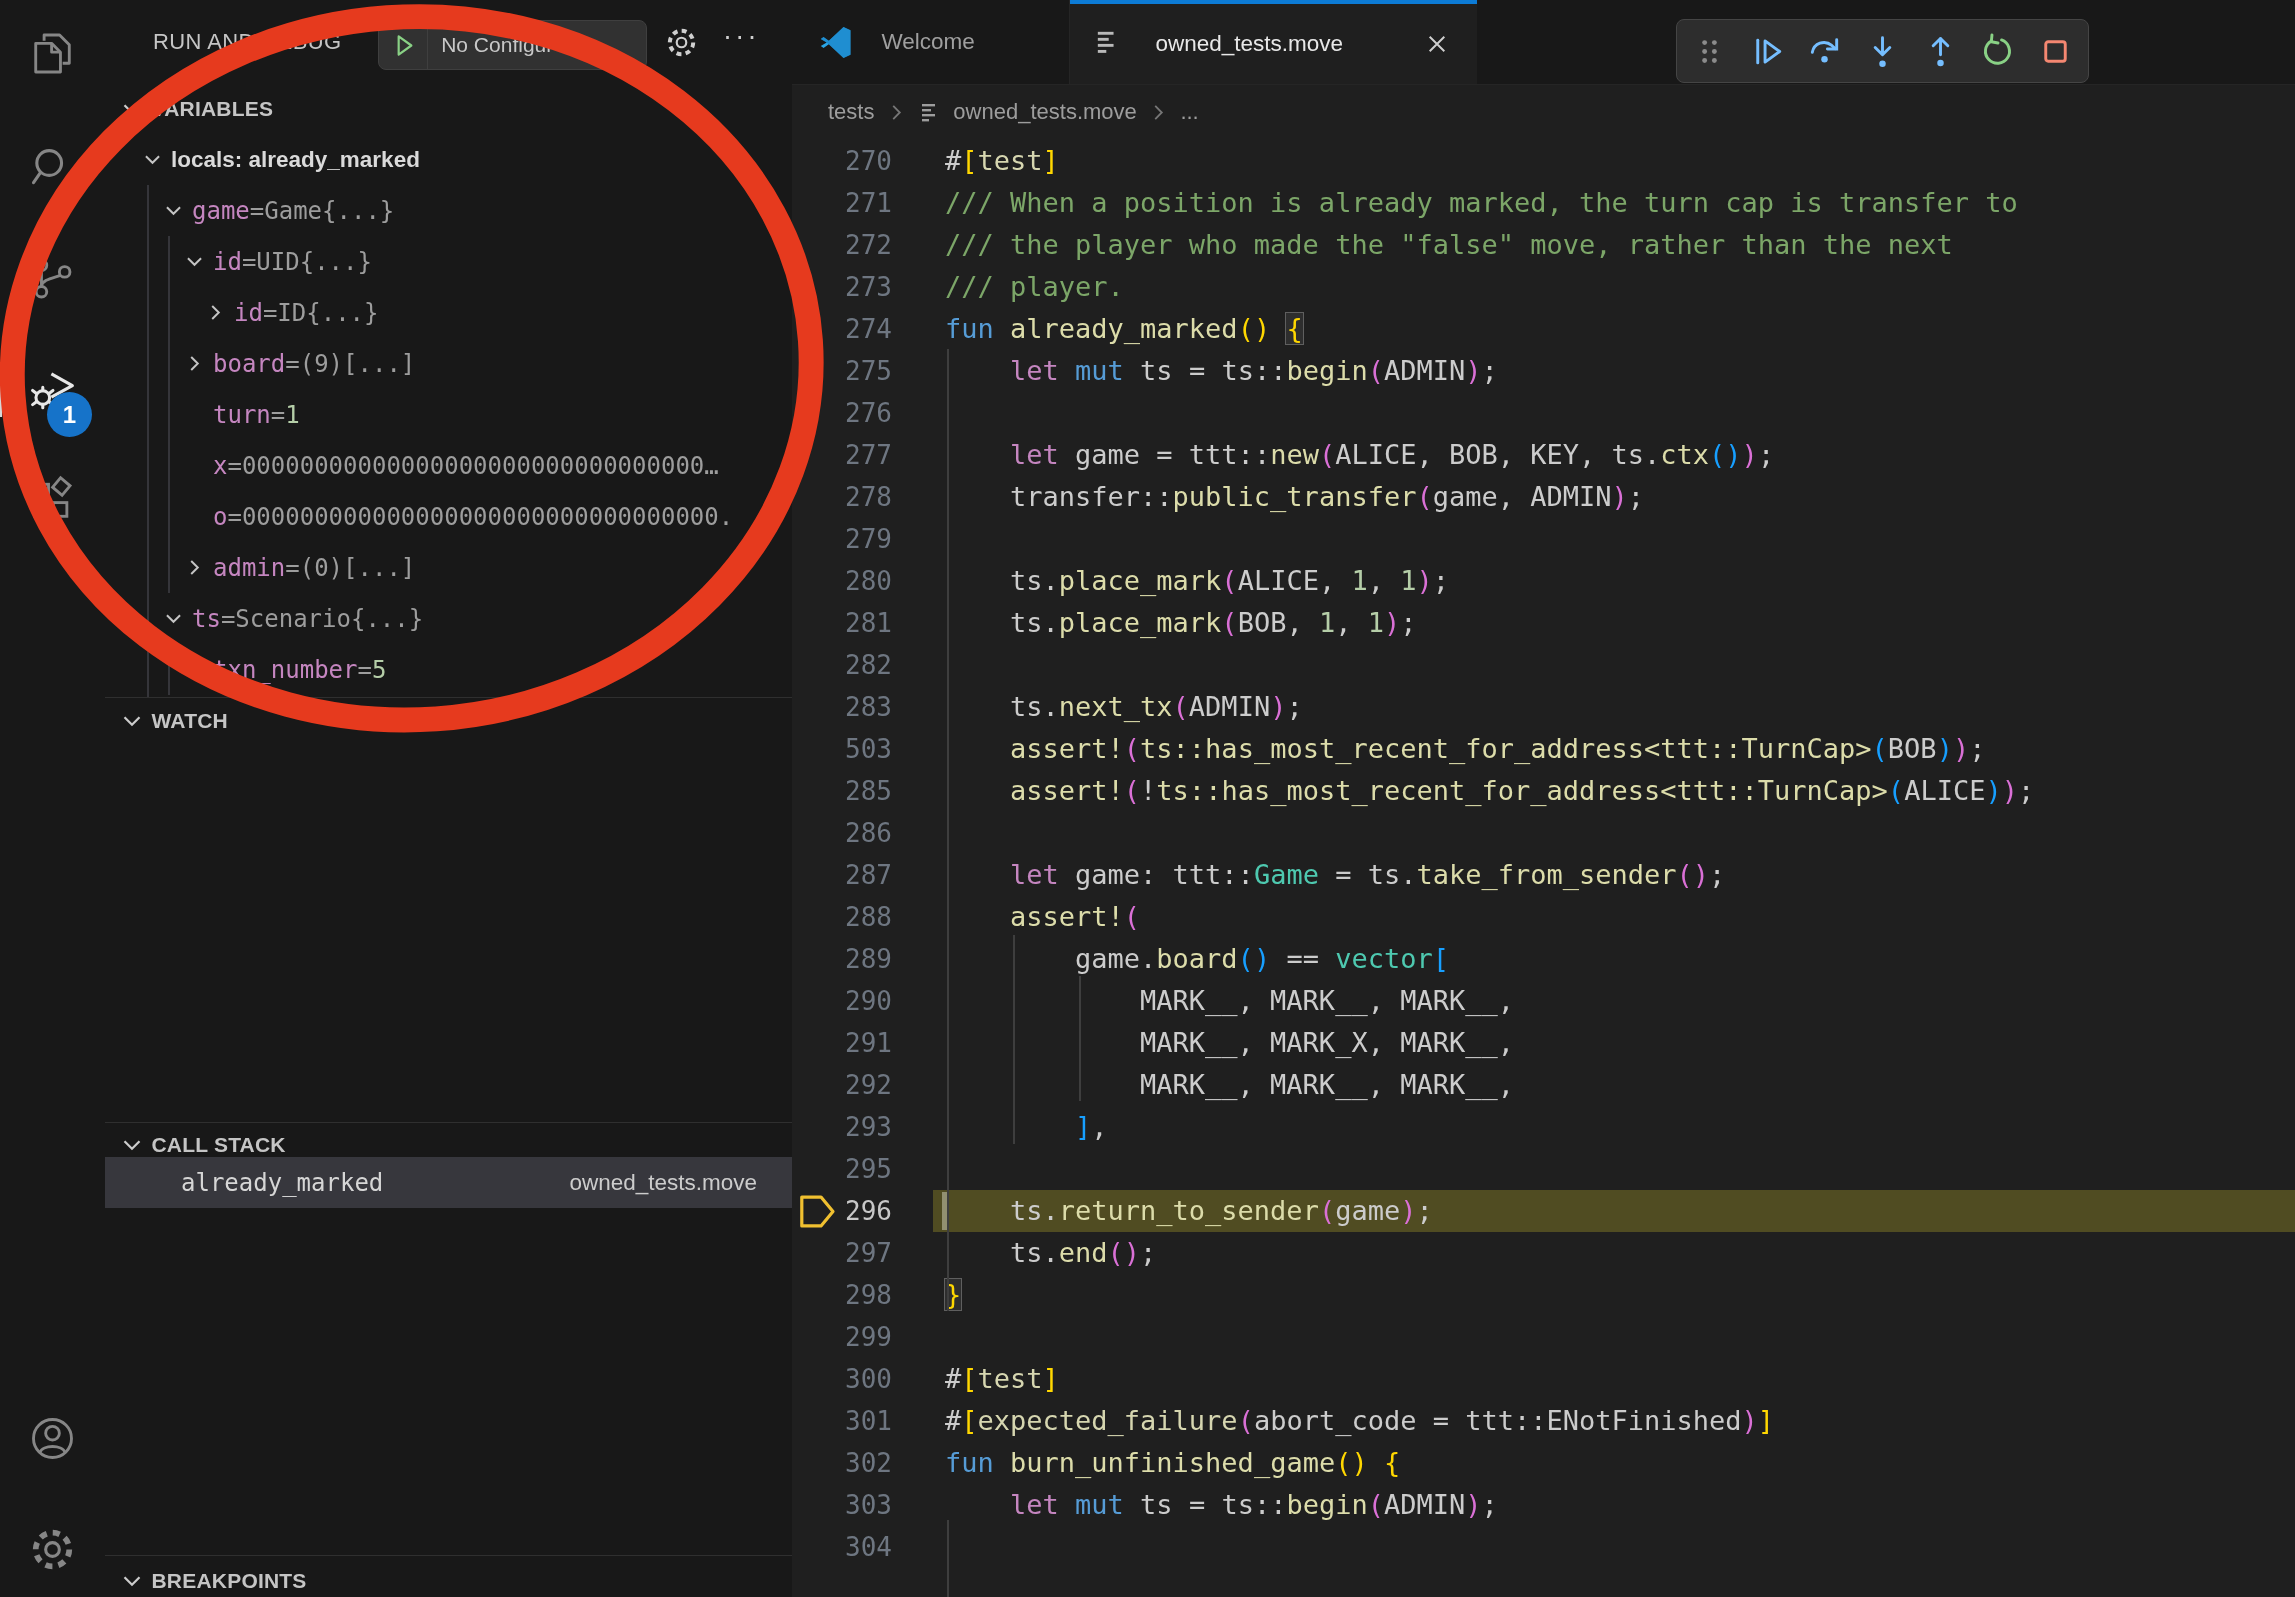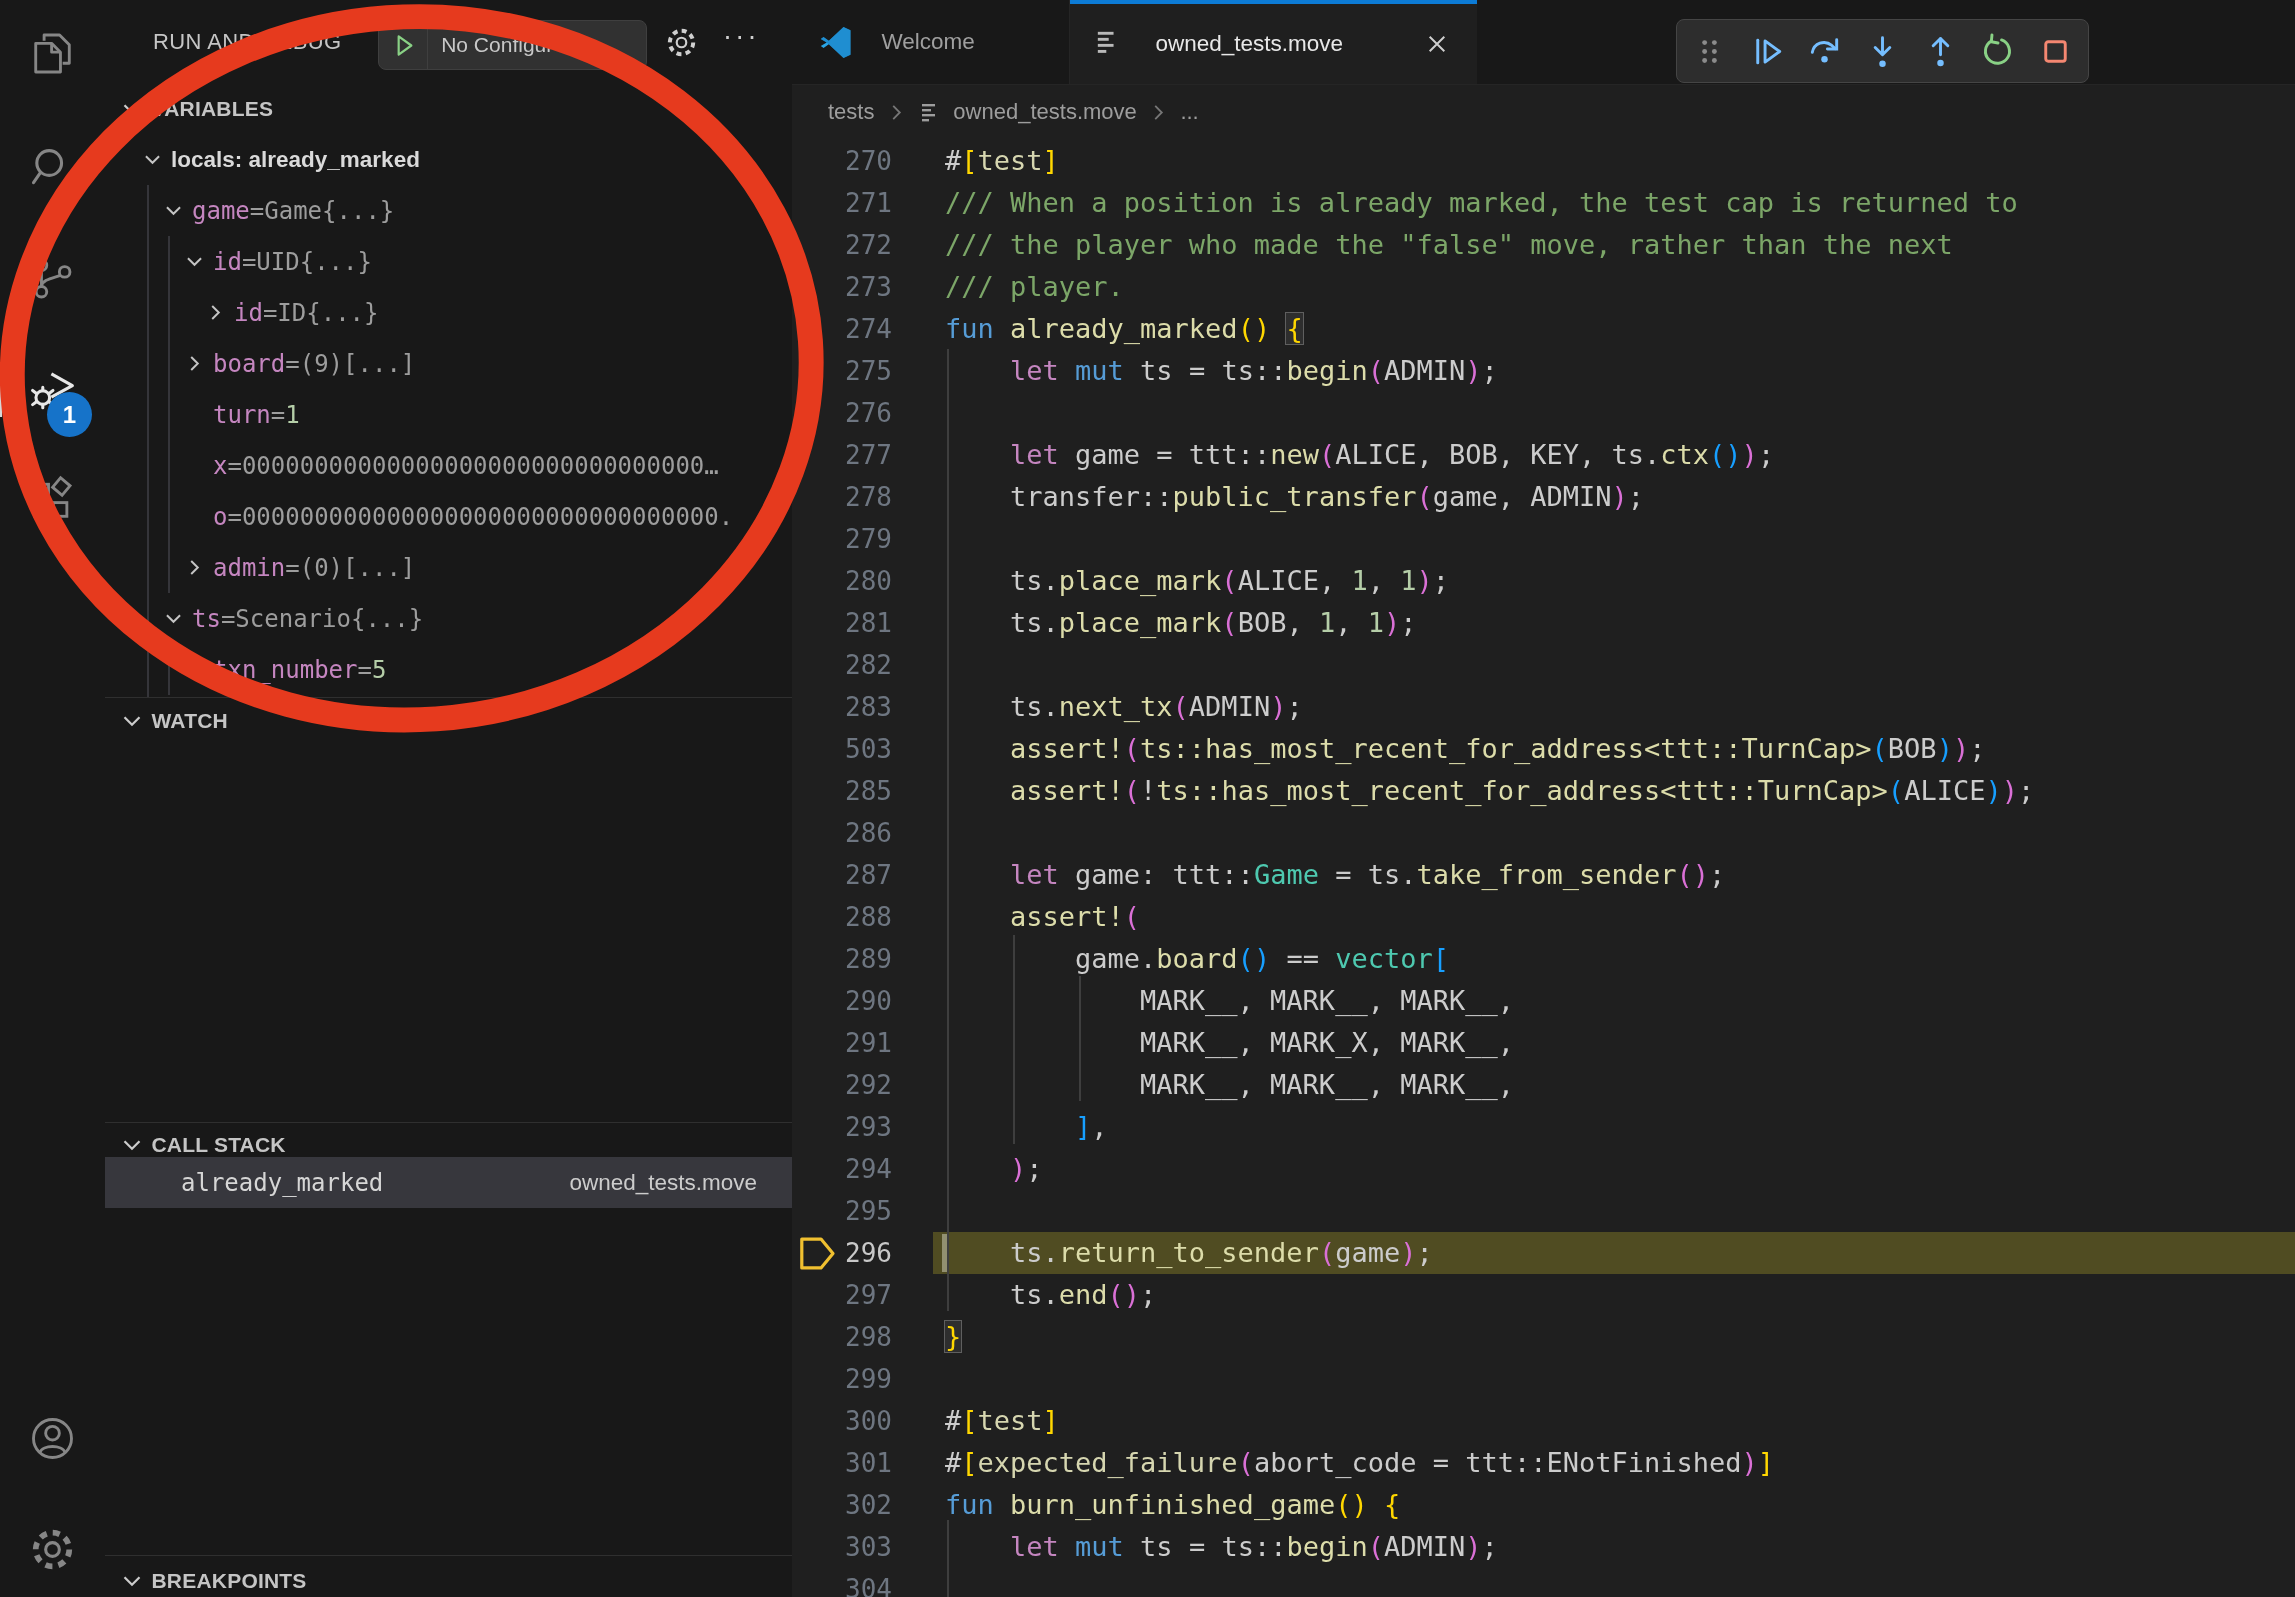--- a/index.html
+++ b/index.html
@@ -411,21 +411,21 @@
       <span class="bc-sep">
         <svg viewBox="0 0 16 16" width="21" height="21" fill="none" stroke="currentColor" stroke-width="1.4">
             <path d="M5.5 3 L10.5 8 L5.5 13"></path>
           </svg>
       </span>
       <span class="bc-item">...</span>
     </div>
 
     <div class="code" id="code">
         <div class="code-line"><span class="ln">270</span><span class="ct"><span class="t-txt">#</span><span class="t-b1">[</span><span class="t-attr">test</span><span class="t-b1">]</span></span></div>
-        <div class="code-line"><span class="ln">271</span><span class="ct"><span class="t-cmt">/// When a position is already marked, the test cap is returned to</span></span></div>
+        <div class="code-line"><span class="ln">271</span><span class="ct"><span class="t-cmt">/// When a position is already marked, the turn cap is transfer to</span></span></div>
         <div class="code-line"><span class="ln">272</span><span class="ct"><span class="t-cmt">/// the player who made the "false" move, rather than the next</span></span></div>
         <div class="code-line"><span class="ln">273</span><span class="ct"><span class="t-cmt">/// player.</span></span></div>
         <div class="code-line"><span class="ln">274</span><span class="ct"><span class="t-kw">fun</span><span class="t-txt"> </span><span class="t-fn">already_marked</span><span class="t-b1">(</span><span class="t-b1">)</span><span class="t-txt"> </span><span class="t-b1m">{</span></span></div>
         <div class="code-line"><span class="ln">275</span><span class="ct"><span class="t-txt">    </span><span class="t-let">let</span><span class="t-txt"> </span><span class="t-kw">mut</span><span class="t-txt"> ts = ts::</span><span class="t-fn">begin</span><span class="t-b2">(</span><span class="t-txt">ADMIN</span><span class="t-b2">)</span><span class="t-txt">;</span></span></div>
         <div class="code-line"><span class="ln">276</span><span class="ct"></span></div>
         <div class="code-line"><span class="ln">277</span><span class="ct"><span class="t-txt">    </span><span class="t-let">let</span><span class="t-txt"> game = ttt::</span><span class="t-fn">new</span><span class="t-b2">(</span><span class="t-txt">ALICE, BOB, KEY, ts.</span><span class="t-fn">ctx</span><span class="t-b3">(</span><span class="t-b3">)</span><span class="t-b2">)</span><span class="t-txt">;</span></span></div>
         <div class="code-line"><span class="ln">278</span><span class="ct"><span class="t-txt">    transfer::</span><span class="t-fn">public_transfer</span><span class="t-b2">(</span><span class="t-txt">game, ADMIN</span><span class="t-b2">)</span><span class="t-txt">;</span></span></div>
         <div class="code-line"><span class="ln">279</span><span class="ct"></span></div>
         <div class="code-line"><span class="ln">280</span><span class="ct"><span class="t-txt">    ts.</span><span class="t-fn">place_mark</span><span class="t-b2">(</span><span class="t-txt">ALICE, </span><span class="t-num">1</span><span class="t-txt">, </span><span class="t-num">1</span><span class="t-b2">)</span><span class="t-txt">;</span></span></div>
         <div class="code-line"><span class="ln">281</span><span class="ct"><span class="t-txt">    ts.</span><span class="t-fn">place_mark</span><span class="t-b2">(</span><span class="t-txt">BOB, </span><span class="t-num">1</span><span class="t-txt">, </span><span class="t-num">1</span><span class="t-b2">)</span><span class="t-txt">;</span></span></div>
@@ -434,21 +434,20 @@
         <div class="code-line"><span class="ln">503</span><span class="ct"><span class="t-txt">    </span><span class="t-fn">assert!</span><span class="t-b2">(</span><span class="t-fn">ts::has_most_recent_for_address&lt;ttt::TurnCap&gt;</span><span class="t-b3">(</span><span class="t-txt">BOB</span><span class="t-b3">)</span><span class="t-b2">)</span><span class="t-txt">;</span></span></div>
         <div class="code-line"><span class="ln">285</span><span class="ct"><span class="t-txt">    </span><span class="t-fn">assert!</span><span class="t-b2">(</span><span class="t-txt">!</span><span class="t-fn">ts::has_most_recent_for_address&lt;ttt::TurnCap&gt;</span><span class="t-b3">(</span><span class="t-txt">ALICE</span><span class="t-b3">)</span><span class="t-b2">)</span><span class="t-txt">;</span></span></div>
         <div class="code-line"><span class="ln">286</span><span class="ct"></span></div>
         <div class="code-line"><span class="ln">287</span><span class="ct"><span class="t-txt">    </span><span class="t-let">let</span><span class="t-txt"> game: ttt::</span><span class="t-type">Game</span><span class="t-txt"> = ts.</span><span class="t-fn">take_from_sender</span><span class="t-b2">(</span><span class="t-b2">)</span><span class="t-txt">;</span></span></div>
         <div class="code-line"><span class="ln">288</span><span class="ct"><span class="t-txt">    </span><span class="t-fn">assert!</span><span class="t-b2">(</span></span></div>
         <div class="code-line"><span class="ln">289</span><span class="ct"><span class="t-txt">        game.</span><span class="t-fn">board</span><span class="t-b3">(</span><span class="t-b3">)</span><span class="t-txt"> == </span><span class="t-type">vector</span><span class="t-b3">[</span></span></div>
         <div class="code-line"><span class="ln">290</span><span class="ct"><span class="t-txt">            MARK__, MARK__, MARK__,</span></span></div>
         <div class="code-line"><span class="ln">291</span><span class="ct"><span class="t-txt">            MARK__, MARK_X, MARK__,</span></span></div>
         <div class="code-line"><span class="ln">292</span><span class="ct"><span class="t-txt">            MARK__, MARK__, MARK__,</span></span></div>
         <div class="code-line"><span class="ln">293</span><span class="ct"><span class="t-txt">        </span><span class="t-b3">]</span><span class="t-txt">,</span></span></div>
-        <div class="code-line"><span class="ln">294</span><span class="ct"><span class="t-txt">    </span><span class="t-b2">)</span><span class="t-txt">;</span></span></div>
         <div class="code-line"><span class="ln">295</span><span class="ct"></span></div>
         <div class="code-line hl"><span class="frame-marker"><svg width="40" height="37" viewBox="0 0 50 46" fill="none" stroke="#f0c030" stroke-width="4" stroke-linejoin="round">
               <polygon points="6,5 30,5 45,23 30,41 6,41"></polygon>
             </svg></span><span class="ln">296</span><span class="ct"><span class="t-txt">    ts.</span><span class="t-fn">return_to_sender</span><span class="t-b2">(</span><span class="t-txt">game</span><span class="t-b2">)</span><span class="t-txt">;</span></span></div>
         <div class="code-line"><span class="ln">297</span><span class="ct"><span class="t-txt">    ts.</span><span class="t-fn">end</span><span class="t-b2">(</span><span class="t-b2">)</span><span class="t-txt">;</span></span></div>
         <div class="code-line"><span class="ln">298</span><span class="ct"><span class="t-b1m">}</span></span></div>
         <div class="code-line"><span class="ln">299</span><span class="ct"></span></div>
         <div class="code-line"><span class="ln">300</span><span class="ct"><span class="t-txt">#</span><span class="t-b1">[</span><span class="t-attr">test</span><span class="t-b1">]</span></span></div>
         <div class="code-line"><span class="ln">301</span><span class="ct"><span class="t-txt">#</span><span class="t-b1">[</span><span class="t-attr">expected_failure</span><span class="t-b2">(</span><span class="t-txt">abort_code = ttt::ENotFinished</span><span class="t-b2">)</span><span class="t-b1">]</span></span></div>
         <div class="code-line"><span class="ln">302</span><span class="ct"><span class="t-kw">fun</span><span class="t-txt"> </span><span class="t-fn">burn_unfinished_game</span><span class="t-b1">(</span><span class="t-b1">)</span><span class="t-txt"> </span><span class="t-b1">{</span></span></div>

